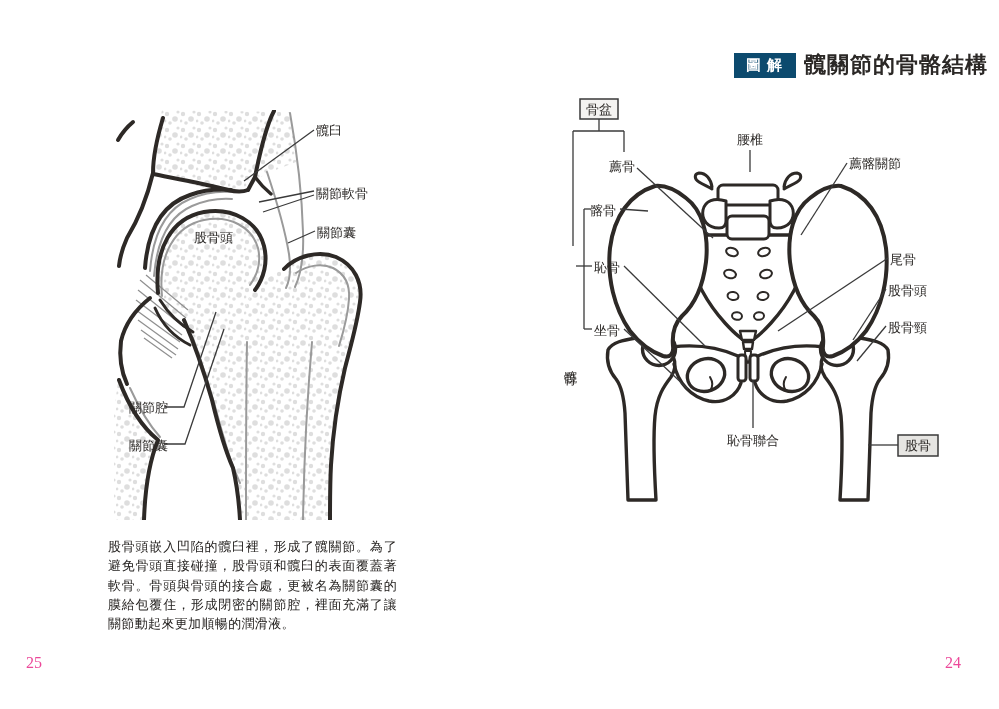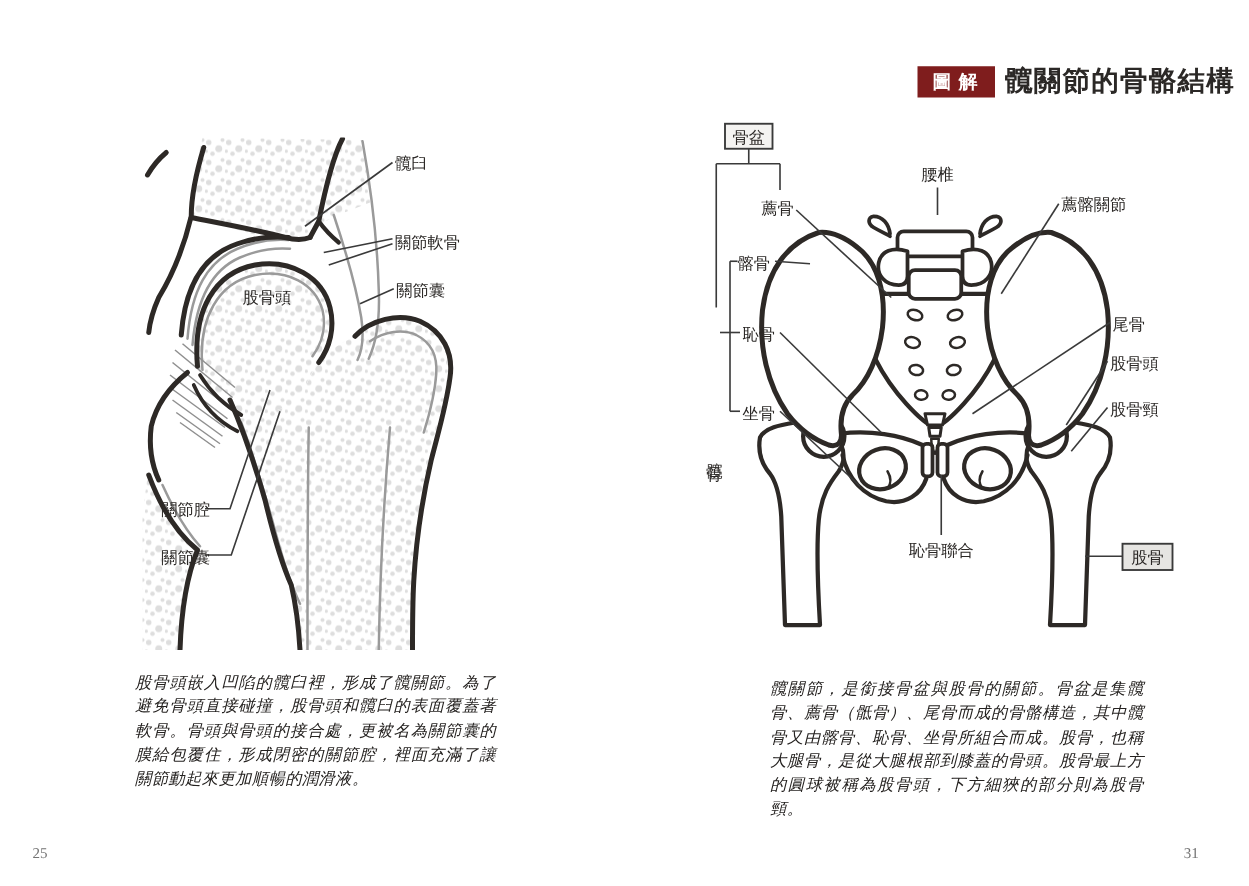--- a/index.html
+++ b/index.html
@@ -1,31 +1,31 @@
 <!DOCTYPE html>
 <html><head>
 <meta charset="utf-8">
 <style>
   html,body{margin:0;padding:0;background:#ffffff;}
   .page{position:relative;width:999px;height:709px;background:#ffffff;overflow:hidden;
         font-family:"DejaVu Sans","Liberation Sans",sans-serif;color:#2b2826;}
   
-  .hdr-badge{position:absolute;left:734px;top:53px;width:62px;height:25px;background:#7f1d1d;
+  .hdr-badge{position:absolute;left:734px;top:53px;width:62px;height:25px;background:#0c4a6e;
              color:#fff;font-size:15px;font-weight:700;letter-spacing:6px;text-align:center;
              line-height:25px;padding-left:4px;box-sizing:border-box;}
   .hdr-title{position:absolute;left:804px;top:50px;font-size:22px;font-weight:700;
              letter-spacing:1px;color:#2b2826;white-space:nowrap;}
   
   .para{position:absolute;font-size:13px;line-height:19.3px;letter-spacing:0.35px;
-        text-align:justify;color:#252220;font-style:italic;}
+        text-align:justify;color:#252220;}
   .para-left{left:108px;top:537px;width:289px;}
   .para-right{left:616px;top:542px;width:299px;}
   
-  .pgnum{position:absolute;top:675px;font-family:"Liberation Serif","DejaVu Serif",serif;
-         font-size:12px;color:#737373;}
+  .pgnum{position:absolute;top:654px;font-family:"Liberation Serif","DejaVu Serif",serif;
+         font-size:16px;color:#ec4899;}
   .pg-left{left:26px;}
   .pg-right{left:938px;width:30px;text-align:center;}
   
   .fig{position:absolute;}
   .fig-left{left:100px;top:110px;width:290px;height:410px;text-align:right;}
   .fig-right{left:560px;top:88px;width:420px;height:420px;}
   svg{display:block;}
   svg text{font-family:"DejaVu Sans","Liberation Sans",sans-serif;font-size:13px;fill:#2b2826;}
   .k{stroke:#2d2926;fill:none;stroke-linecap:round;stroke-linejoin:round;}
   .w4{stroke-width:4px;} .w35{stroke-width:3.4px;} .w3{stroke-width:3px;} .w25{stroke-width:2.4px;} .w2{stroke-width:2px;}
@@ -209,18 +209,17 @@
       <text x="328" y="207">股骨頭</text>
       <text x="328" y="244">股骨頸</text>
       <text x="193" y="357" text-anchor="middle">恥骨聯合</text>
       <text x="358" y="362" text-anchor="middle">股骨</text>
     </svg>
   </div>
 
   <div class="v-label">髖骨</div>
 
   <div class="para para-left">股骨頭嵌入凹陷的髖臼裡，形成了髖關節。為了避免骨頭直接碰撞，股骨頭和髖臼的表面覆蓋著軟骨。骨頭與骨頭的接合處，更被名為關節囊的膜給包覆住，形成閉密的關節腔，裡面充滿了讓關節動起來更加順暢的潤滑液。</div>
-  <div class="para para-right">髖關節，是銜接骨盆與股骨的關節。骨盆是集髖骨、薦骨（骶骨）、尾骨而成的骨骼構造，其中髖骨又由髂骨、恥骨、坐骨所組合而成。股骨，也稱大腿骨，是從大腿根部到膝蓋的骨頭。股骨最上方的圓球被稱為股骨頭，下方細狹的部分則為股骨頸。</div>
 
   <div class="pgnum pg-left">25</div>
-  <div class="pgnum pg-right">31</div>
+  <div class="pgnum pg-right">24</div>
 
 </div>
 
 </body></html>

